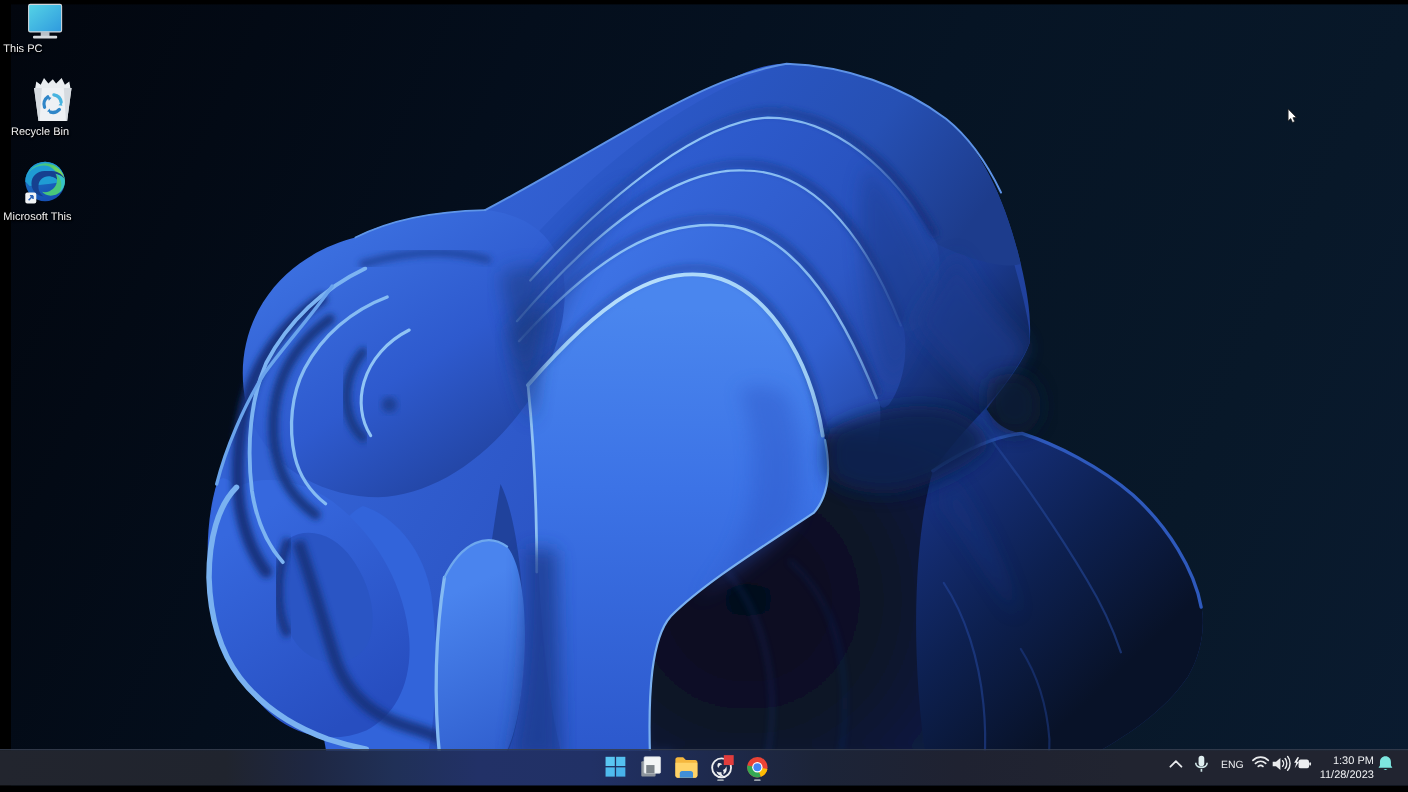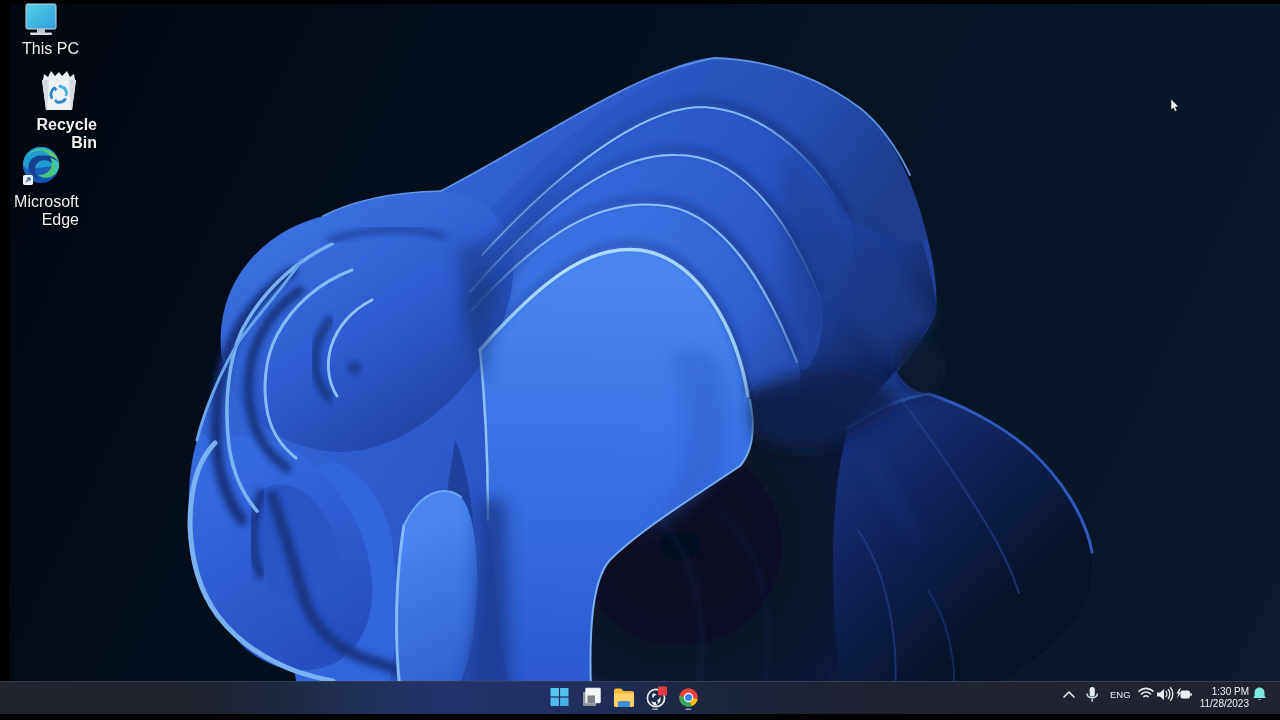--- a/index.html
+++ b/index.html
@@ -1,19 +1,19 @@
 <!DOCTYPE html>
 <html><head>
 <meta charset="utf-8">
 <style>
   html,body{margin:0;padding:0;background:#000;width:1280px;height:720px;overflow:hidden;}
   #stage{position:relative;width:1280px;height:720px;background:#000;font-family:"Liberation Sans",sans-serif;overflow:hidden;}
   #desk{position:absolute;left:10px;top:4px;width:1270px;height:710px;overflow:hidden;
         background:linear-gradient(115deg,#02060e 0%,#040e1c 30%,#061424 55%,#081829 80%,#0a1b30 100%);}
-  .icon{position:absolute;width:76px;text-align:right;color:#f2f2f2;font-size:16px;}
+  .icon{position:absolute;width:76px;text-align:left;color:#f2f2f2;font-size:10px;}
   .icon .lab{text-shadow:0 1px 2px #000,1px 1px 1px #000;margin-top:0px;}
   #taskbar{position:absolute;left:0px;bottom:6px;width:1280px;height:33px;
            border-top:1px solid #363d4e;box-sizing:border-box;
            background:linear-gradient(90deg,#22252e 0%,#20242e 16%,#1e2742 22%,#203057 28%,#223167 34%,#213166 42%,#1e2a4e 50%,#1c2438 58%,#1f2231 68%,#212430 80%,#212430 100%);}
 </style>
 </head>
 <body>
 <div id="stage">
   <div id="desk">
     <svg id="bloom" viewBox="10 4 1270 710" preserveAspectRatio="none" width="1270" height="710">
@@ -297,21 +297,21 @@
             <stop offset="1" stop-color="#2f9ade"></stop>
           </linearGradient>
         </defs>
   <rect x="23" y="2" width="30" height="25" rx="1.5" fill="url(#pcscr)" stroke="#cfd6dc" stroke-width="1"></rect>
   <rect x="34" y="27" width="8" height="4" fill="#b9c0c7"></rect>
   <rect x="27" y="30.5" width="22" height="2.5" rx="1" fill="#d5dade"></rect>
  </svg>
  <div class="lab">This PC</div>
 </div>
 
-<div class="icon" style="left:21px;top:68px;font-weight:bold;">
+<div class="icon" style="left:10px;top:68px;">
  <svg width="76" height="44" viewBox="0 0 76 44">
   <path d="M 22,12 L 23,6 L 27,9 L 30,3 L 34,8 L 38,4 L 41,8 L 46,3 L 49,9 L 53,6 L 54,12 Z" fill="#e9edf0"></path>
   <path d="M 21,12 L 55,12 L 51,42 L 25,42 Z" fill="#eef1f4"></path>
   <path d="M 21,12 L 28,12 L 26,42 L 25,42 Z" fill="#d6dbe0"></path>
   <path d="M 55,12 L 48,12 L 50,42 L 51,42 Z" fill="#d6dbe0"></path>
   <g transform="translate(38,26)" fill="none" stroke-linecap="round">
    <path d="M -7.5,3.5 A 8 8 0 0 1 -4.5,-6" stroke="#2f86c8" stroke-width="3"></path>
    <path d="M 1,-7.8 A 8 8 0 0 1 7.6,-1" stroke="#48b4e0" stroke-width="3"></path>
    <path d="M 6,5.5 A 8 8 0 0 1 -2,8" stroke="#2f86c8" stroke-width="3"></path>
    <path d="M -4.5,-6 L -1.2,-5.2 L -3.6,-2.5 Z" fill="#2f86c8" stroke="none"></path>
@@ -337,21 +337,21 @@
   </defs>
   <circle cx="38" cy="24" r="18" fill="url(#edg2)"></circle>
   <path d="M 20,24 A 18 18 0 0 1 56,24 L 43,26 L 24,28 Z" fill="#1f9cd4"></path>
   <path d="M 21.5,18.5 A 18 18 0 0 1 55.9,23 C 54,23.8 52,24 50,23.5 C 50,15 44,9.5 37,9.5 C 30,9.5 24.5,13 21.5,18.5 Z" fill="url(#edg1)"></path>
   <path d="M 37.5,14.5 C 30.5,14.5 25.6,19.6 25.6,25.8 C 25.6,32.5 30.7,37.2 36.8,37.6 C 33.2,35 31.5,31.4 32,27.3 C 32.6,22.6 36.3,19.3 41,19.3 C 45,19.3 48.5,21.3 50,23.5 C 52,24 54,23.8 55.9,23 C 55.4,18.5 50,14.5 44,14.5 Z" fill="#16408f"></path>
   <path d="M 55.9,23 C 56.3,29.5 51.8,35.3 45.6,36.6 C 41.2,37.5 37.3,36 35.2,33.4 C 37.2,34 39.8,33.9 42,32.8 C 46.8,30.5 49.3,26.3 48.8,21.3 C 48.6,19.6 48.2,18.2 47.4,17 C 52,18.5 55.5,20.3 55.9,23 Z" fill="#49c77a"></path>
   <path d="M 55.9,23 C 56.1,27.5 54,31.6 50.6,34.2 C 52.6,31.2 53.3,27.6 52.4,24 C 51.7,21.3 50,18.4 47.4,17 C 52,18.5 55.5,20.3 55.9,23 Z" fill="#35c3c8"></path>
   <rect x="20" y="34" width="10" height="10" rx="1.8" fill="#f2f4f6"></rect>
   <path d="M 23,41 L 27,37 M 27,37 L 24.2,37 M 27,37 L 27,39.8" stroke="#2a62b8" stroke-width="1.4" fill="none"></path>
  </svg>
- <div class="lab">Microsoft Edge</div>
+ <div class="lab">Microsoft This</div>
 </div>
 
 
 <svg id="tbc" width="170" height="33" viewBox="0 0 170 33" style="position:absolute;left:540px;top:681px;">
 
  <g transform="translate(10.5,7)">
   <rect x="0" y="0" width="8.4" height="8.4" fill="#5ac6f2"></rect>
   <rect x="9.6" y="0" width="8.4" height="8.4" fill="#54c0ef"></rect>
   <rect x="0" y="9.6" width="8.4" height="8.4" fill="#4fbbee"></rect>
   <rect x="9.6" y="9.6" width="8.4" height="8.4" fill="#47b2ea"></rect>

